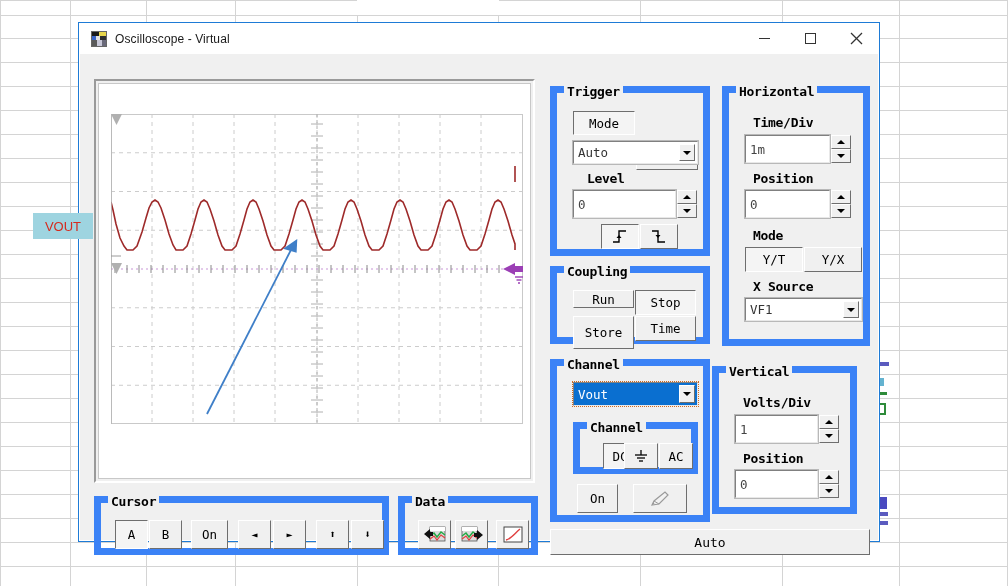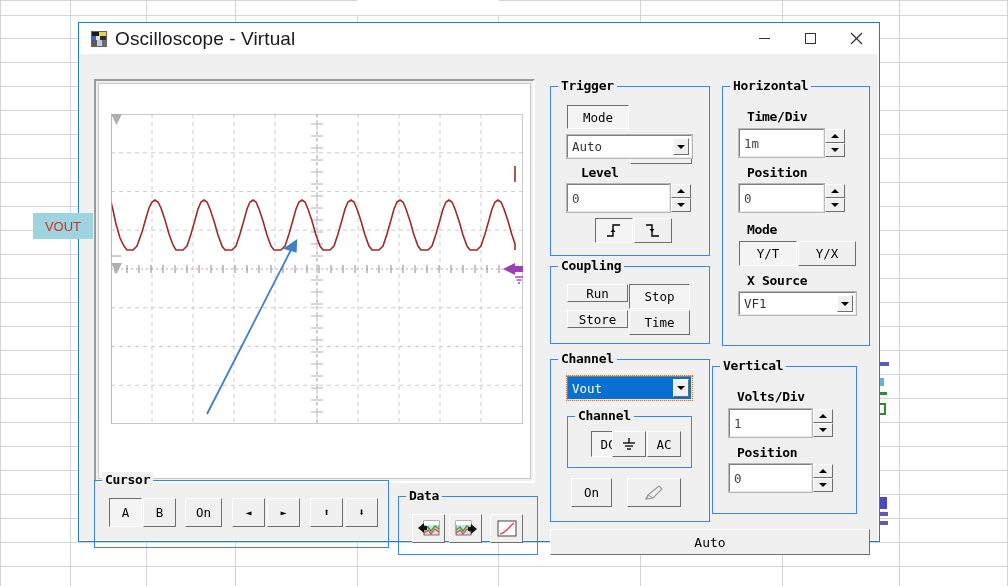--- a/index.html
+++ b/index.html
@@ -32,21 +32,21 @@
     display: flex; align-items: center;
   }
   .title-icon {
     width: 16px; height: 16px; margin-left: 12px; margin-right: 8px;
     position: relative; background: #ffffff; flex: none;
     border: 1px solid #666;
     box-sizing: border-box;
     overflow: hidden;
   }
   .title-text {
-    font-size: 19px; color: #1a1a1a; letter-spacing: .1px;
+    font-size: 12px; color: #1a1a1a; letter-spacing: .1px;
     font-family: "Liberation Sans", sans-serif;
   }
   .win-btns { position: absolute; right: 0; top: 0; display: flex; height: 31px; }
   .win-btn {
     width: 46px; height: 31px; display: flex; align-items: center; justify-content: center;
     font-size: 15px; color: #333; background: transparent; border: none;
     font-family: "Liberation Sans", sans-serif;
   }
   .win-btn .glyph-min { display: block; width: 11px; height: 1px; background: #333; }
   .win-btn .glyph-max { display: block; width: 11px; height: 11px; border: 1px solid #333; box-sizing: border-box; }
@@ -93,21 +93,21 @@
     position: absolute; left: 12px; bottom: 8px;
     width: 412px; height: 44px;
     font-family: "Liberation Serif", serif;
     font-size: 12.5px; color: #222;
   }
   .ro-cell { position: absolute; }
 
   
   .group {
     position: absolute;
-    border: 1px solid #3b82f6;
+    border: 7px solid #3b82f6;
     box-sizing: border-box;
     background: transparent;
   }
   .group > .legend {
     position: absolute; top: -9px; left: 7px;
     background: #f0f0f0; padding: 0 3px;
     font-family: "DejaVu Sans Mono", monospace;
     font-size: 13px; font-weight: bold; color: #000;
     letter-spacing: -0.3px;
   }
@@ -465,21 +465,21 @@
                 <line x1="404" y1="163" x2="412" y2="163" stroke="#9b3fb5" stroke-width="1.4"></line>
                 <line x1="405.5" y1="166" x2="410.5" y2="166" stroke="#9b3fb5" stroke-width="1.4"></line>
                 <line x1="407" y1="169" x2="409" y2="169" stroke="#9b3fb5" stroke-width="1.4"></line>
               </g>
             </svg>
           </div>
 
         </div>
       </div>
 
-      <div class="group" style="left:14px; top:426px; width:295px; height:68px;">
+      <div class="group" style="left:14px; top:442px; width:295px; height:59px;">
         <span class="legend">Cursor</span>
         <div class="btn pressed" style="left:14px; top:17px; width:33px; height:29px;">A</div>
         <div class="btn" style="left:48px; top:17px; width:33px; height:29px;">B</div>
         <div class="btn" style="left:90px; top:17px; width:37px; height:29px;">On</div>
         <div class="btn" style="left:137px; top:17px; width:33px; height:29px; font-size:10px;">◄</div>
         <div class="btn" style="left:172px; top:17px; width:33px; height:29px; font-size:10px;">►</div>
         <div class="btn" style="left:215px; top:17px; width:33px; height:29px; font-size:11px;">⬆</div>
         <div class="btn" style="left:250px; top:17px; width:33px; height:29px; font-size:11px;">⬇</div>
       </div>
 
@@ -545,21 +545,21 @@
             <path d="M1 2 L7 2 L7 13 L14 13" stroke="#000" stroke-width="1.4" fill="none"></path>
             <path d="M7 9 L4.5 6 L9.5 6 Z" fill="#000"></path>
           </svg>
         </div>
       </div>
 
       <div class="group" style="left:470px; top:212px; width:160px; height:78px;">
         <span class="legend">Coupling</span>
         <div class="btn" style="left:16px; top:17px; width:61px; height:18px;">Run</div>
         <div class="btn pressed" style="left:78px; top:17px; width:61px; height:25px;">Stop</div>
-        <div class="btn" style="left:16px; top:43px; width:61px; height:18px;text-align:center;">Store</div>
+        <div class="btn" style="left:16px; top:43px; width:61px; height:33px;text-align:center;">Store</div>
         <div class="btn" style="left:78px; top:43px; width:61px; height:25px;">Time</div>
       </div>
 
       <div class="group" style="left:470px; top:305px; width:160px; height:163px;">
         <span class="legend">Channel</span>
 
         <div class="combo selected" style="left:16px; top:16px; width:125px; height:24px;">
           <span class="sel-text">Vout</span>
           <span class="arrow-btn" style="background:#f0f0f0;">
               <span class="tri-down"></span>

